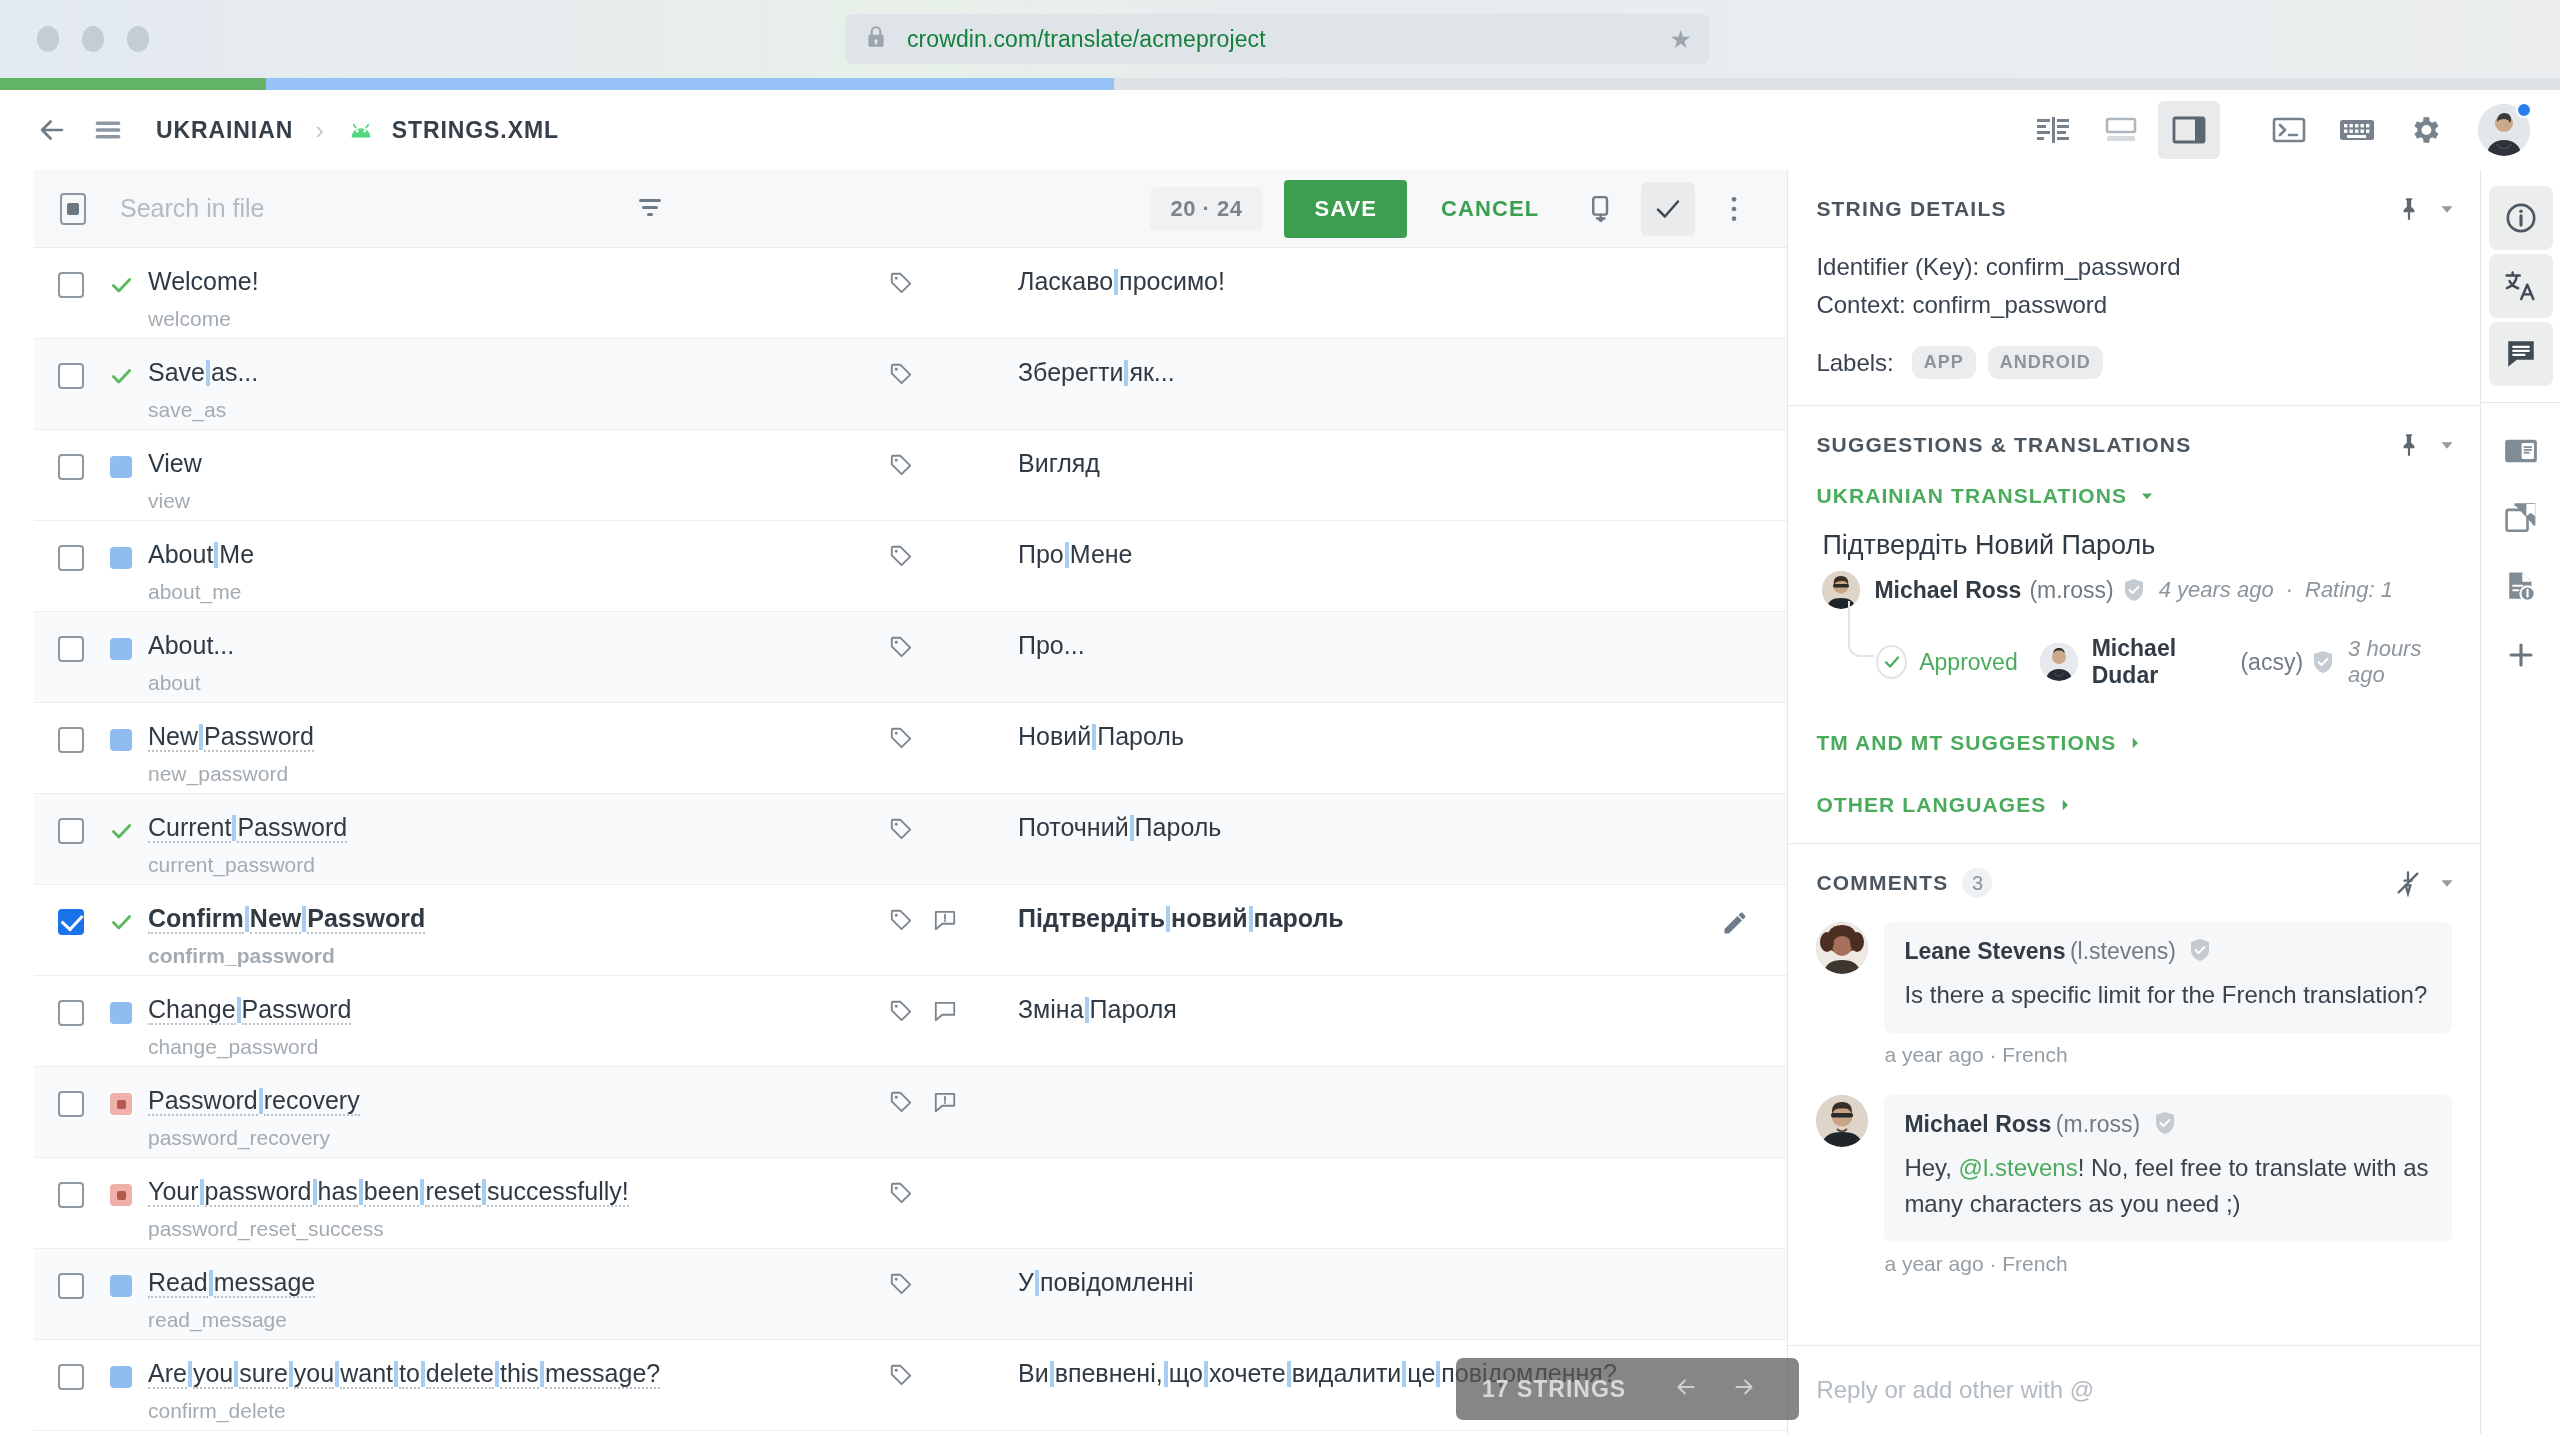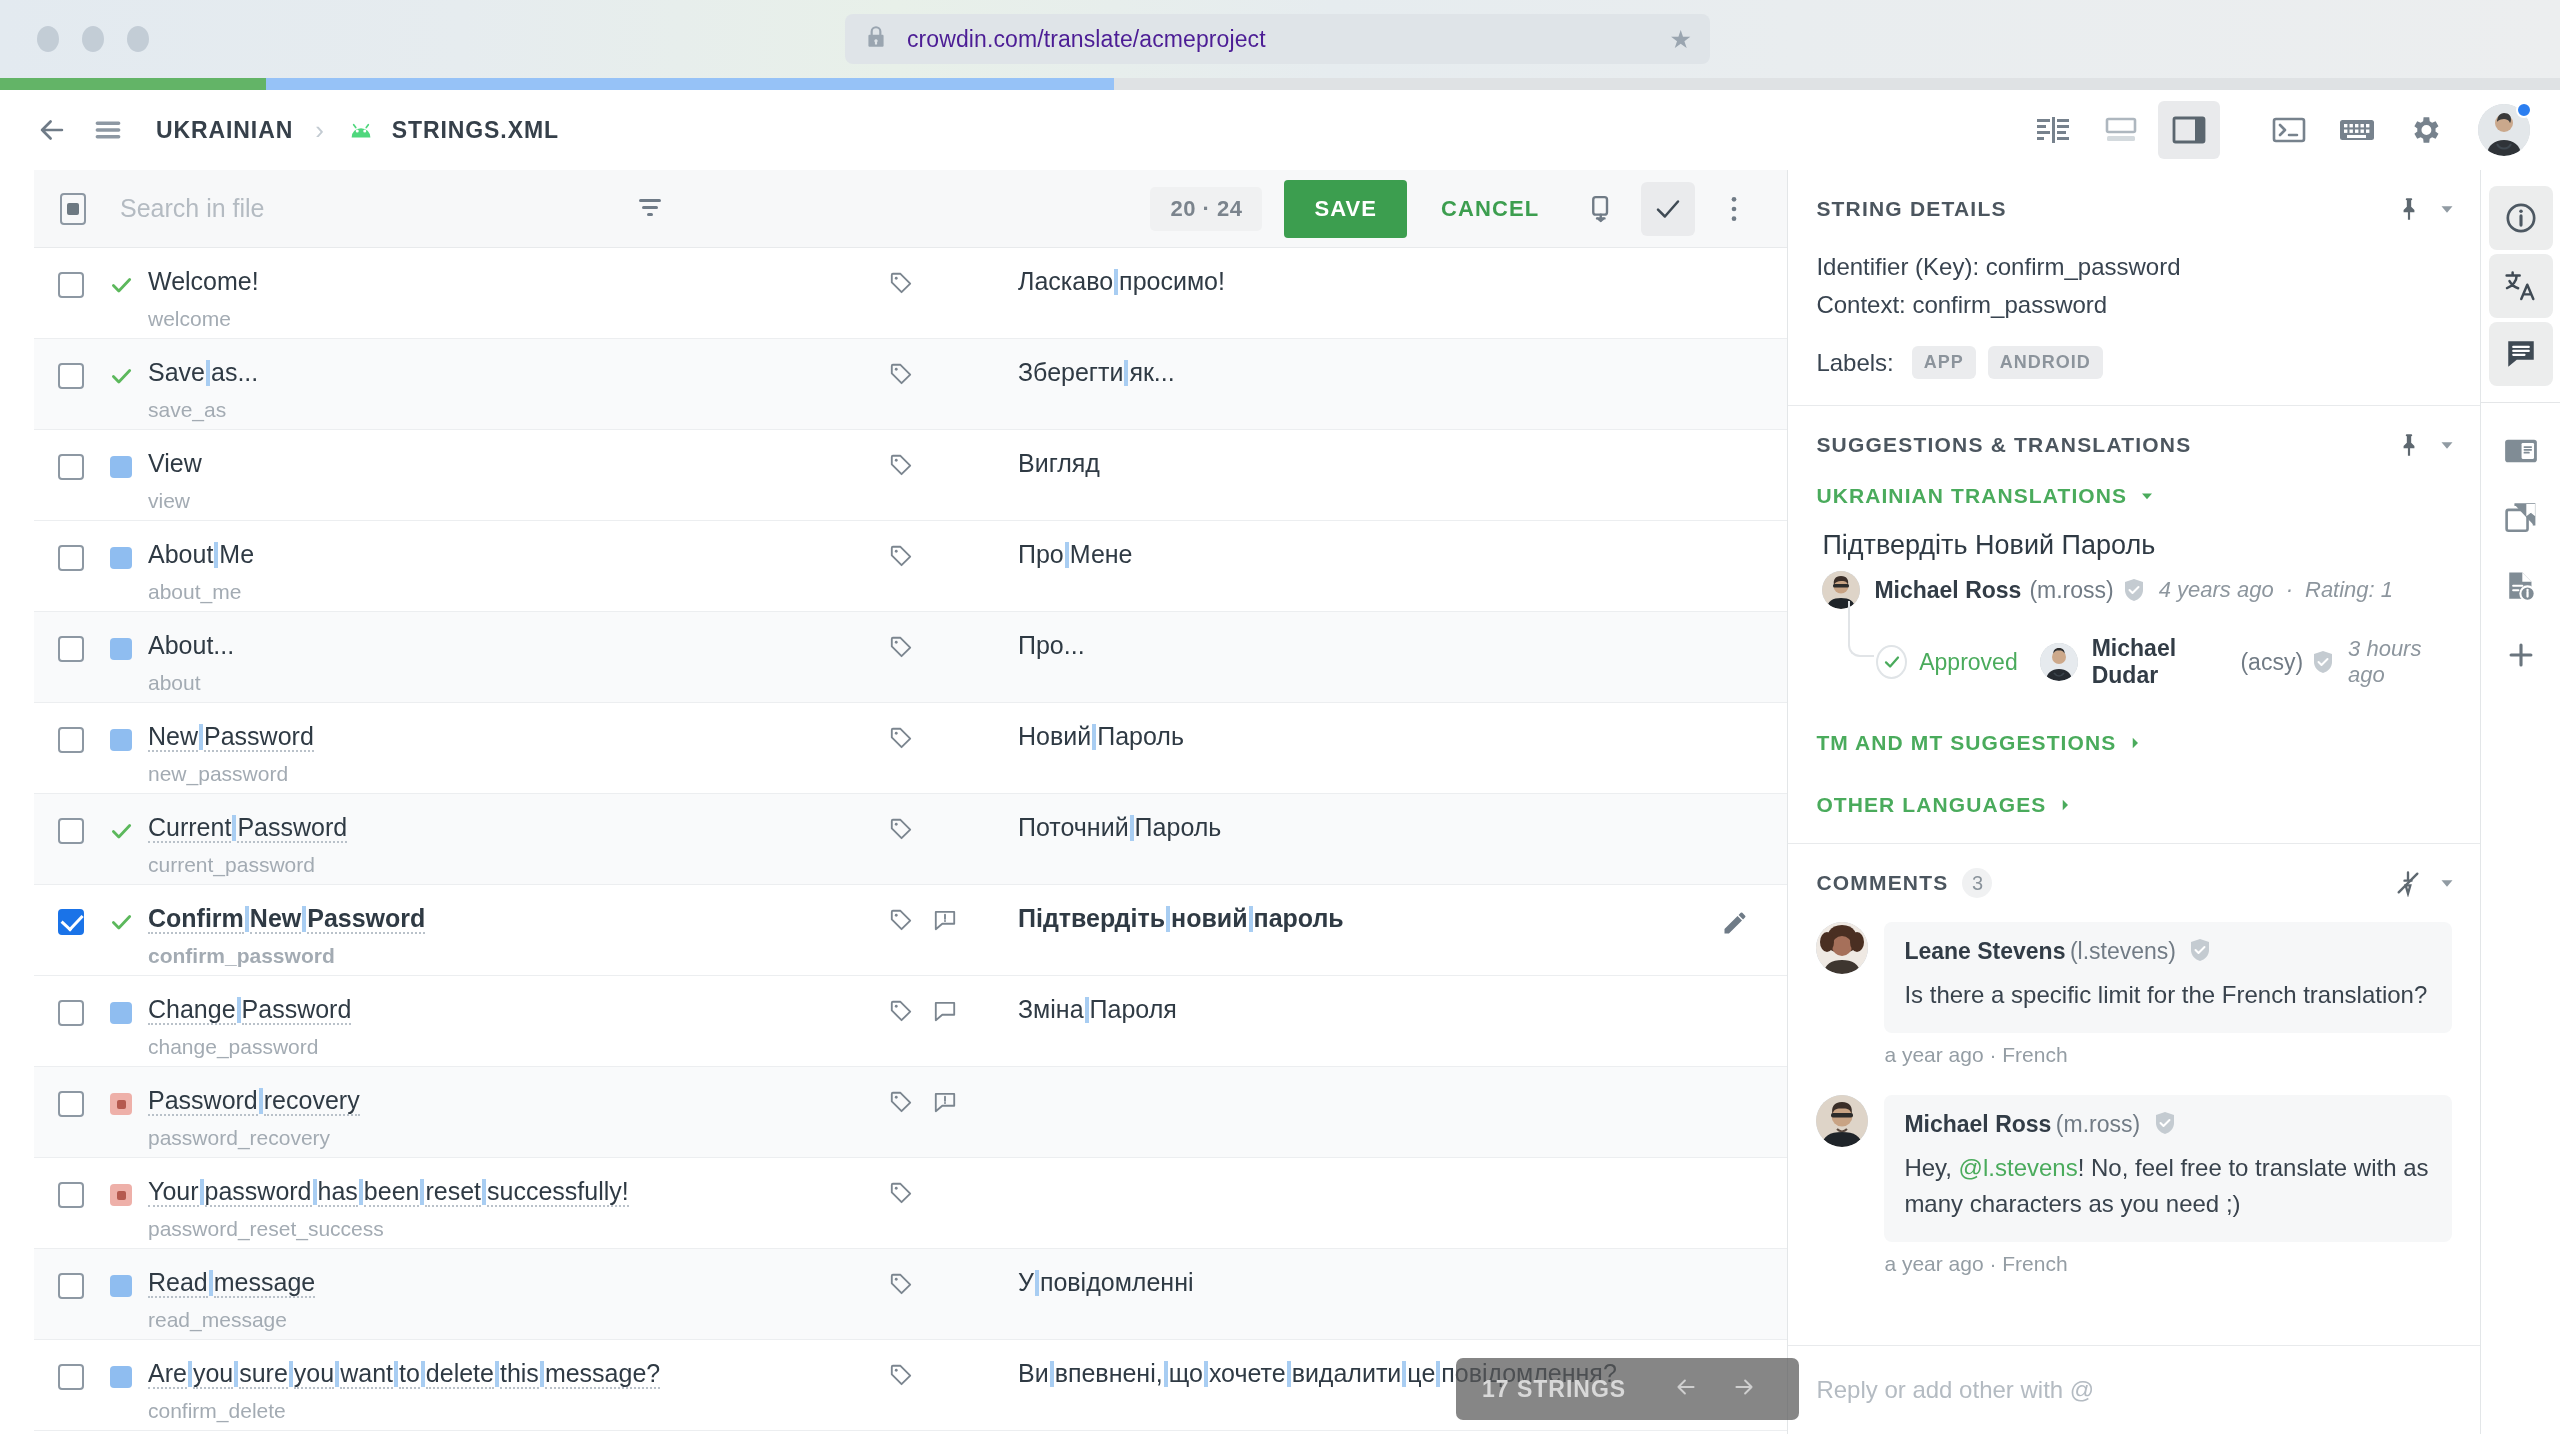--- a/index.html
+++ b/index.html
@@ -16,21 +16,21 @@
     display: flex; align-items: center; position: relative;
   }
   .traffic-lights { display: flex; gap: 23px; margin-left: 37px; }
   .dot { width: 22px; height: 26px; border-radius: 50%; background: #c3cdd6; }
   #url-bar {
     position: absolute; left: 845px; top: 14px;
     width: 865px; height: 50px;
     background: #dfe4e8; border-radius: 8px;
     display: flex; align-items: center; padding: 0 18px;
   }
-  #url-text { color: #4c1d95; font-size: 23px; margin-left: 18px; letter-spacing: .1px; }
+  #url-text { color: #15803d; font-size: 23px; margin-left: 18px; letter-spacing: .1px; }
   #star-icon { position: absolute; right: 18px; color: #9aa5b0; font-size: 25px; }
 
   
   #progress-bar { height: 12px; width: 100%; display: flex; background: #dfe2e4; }
   .pb-seg { height: 100%; }
 
   
   #app-header {
     height: 80px; background: #fff;
     display: flex; align-items: center; padding: 0 0 0 30px;
@@ -185,21 +185,21 @@
   .panel-head-right { position: absolute; right: 22px; display: flex; align-items: center; gap: 14px; }
   .pin-btn, .chev-btn { cursor: pointer; color: #5e6870; display:flex; align-items:center; }
   .chev-btn { color: #919ba3; }
 
   .sec-body { padding: 0 28px 26px 28px; }
   .detail-line { font-size: 24px; color: #394450; line-height: 38px; }
   .labels-row { display: flex; align-items: center; margin-top: 22px; gap: 12px; }
   .labels-cap { font-size: 24px; color: #394450; margin-right: 6px; text-align: center; }
   .label-chip {
     background: #ebecee; color: #8c949c; font-size: 18px; font-weight: 600;
-    letter-spacing: 1px; padding: 6px 12px; border-radius: 6px;
+    letter-spacing: 1px; padding: 6px 12px; border-radius: 11px;
   }
 
   .green-link {
     color: #4aab5c; font-size: 21px; font-weight: 700; letter-spacing: 1.1px;
     cursor: pointer; display: flex; align-items: center; gap: 10px;
   }
   .tr-text { font-size: 27px; color: #2f3a44; margin: 22px 0 10px 6px; }
   .tr-meta { display: flex; align-items: center; gap: 0; margin-left: 6px; }
   .mini-av { width: 38px; height: 38px; border-radius: 50%; overflow: hidden;
              background: #cdd3d8; flex: none; margin-right: 14px; position: relative; }

